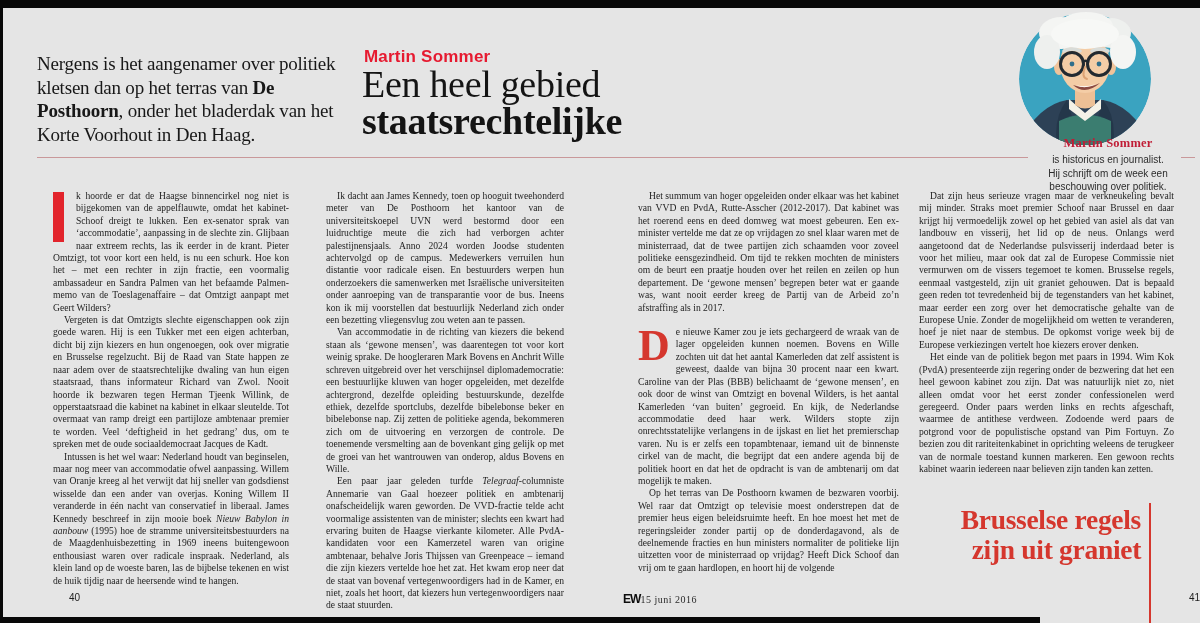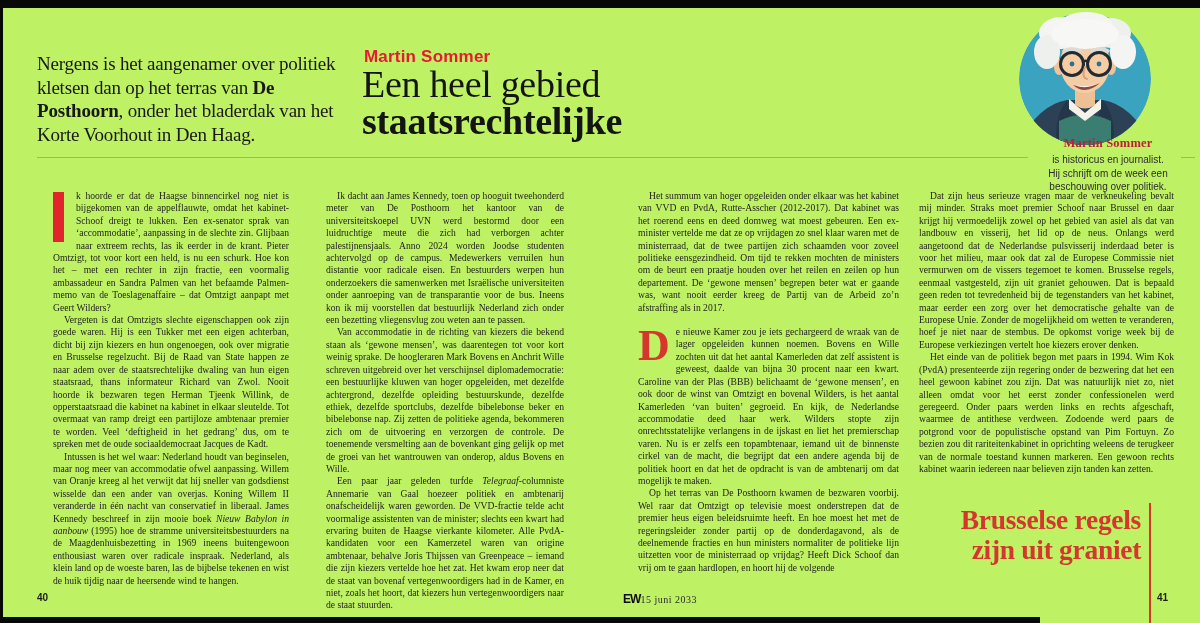--- a/index.html
+++ b/index.html
@@ -1,18 +1,18 @@
 <!DOCTYPE html>
 <html lang="nl"><head>
 <meta charset="utf-8">
 <style>
   html,body{margin:0;padding:0;background:#2b2b2b;}
   .spread{
     position:relative;width:1200px;height:623px;overflow:hidden;
-    background:#bef264;font-family:"Liberation Serif",serif;color:#1f1f1f;
+    background:#e5e5e5;font-family:"Liberation Serif",serif;color:#1f1f1f;
   }
   
   .edge-top{position:absolute;left:0;top:0;width:1200px;height:8px;background:#080808;}
   .edge-left{position:absolute;left:0;top:0;width:3px;height:623px;background:#080808;}
   .edge-bottom{position:absolute;left:0;top:617px;width:1040px;height:6px;background:#080808;}
 
   
   .intro{
     position:absolute;left:37px;top:52px;width:318px;
     font-size:19px;line-height:23.5px;color:#181818;letter-spacing:-0.2px;
@@ -60,21 +60,21 @@
   }
 
   
   .pull-quote{
     position:absolute;left:935px;top:505px;width:206px;text-align:right;
     font-weight:bold;font-size:27.5px;line-height:29.5px;color:#d5372e;letter-spacing:-0.3px;
   }
   .pull-quote-rule{position:absolute;left:1149px;top:503px;width:2px;height:120px;background:#d5372e;}
 
   
-  .folio{position:absolute;top:592px;font-family:"Liberation Sans",sans-serif;font-weight:bold;font-size:10px;color:#1c1c1c;}
+  .folio{position:absolute;top:592px;font-family:"Liberation Sans",sans-serif;font-weight:normal;font-size:10px;color:#1c1c1c;margin-left:32px;}
   .folio-left{left:37px;}
   .folio-right{left:1157px;}
   .footer-center{
     position:absolute;left:560px;top:592px;width:200px;
     display:flex;justify-content:center;align-items:baseline;gap:0;
   }
   .footer-logo{font-family:"Liberation Sans",sans-serif;font-weight:900;font-size:12px;letter-spacing:-1px;color:#0d0d0d;}
   .footer-date{font-size:10px;color:#2a2a2a;letter-spacing:0.5px;}
 </style>
 </head>
@@ -163,16 +163,16 @@
 
   <div class="pull-quote">
     <div>Brusselse regels</div>
     <div>zijn uit graniet</div>
   </div>
   <div class="pull-quote-rule"></div>
 
   <div class="folio folio-left">40</div>
   <div class="footer-center">
     <span class="footer-logo">EW</span>
-    <span class="footer-date">15 juni 2033</span>
+    <span class="footer-date">15 juni 2016</span>
   </div>
   <div class="folio folio-right">41</div>
 </div>
 
 </body></html>

